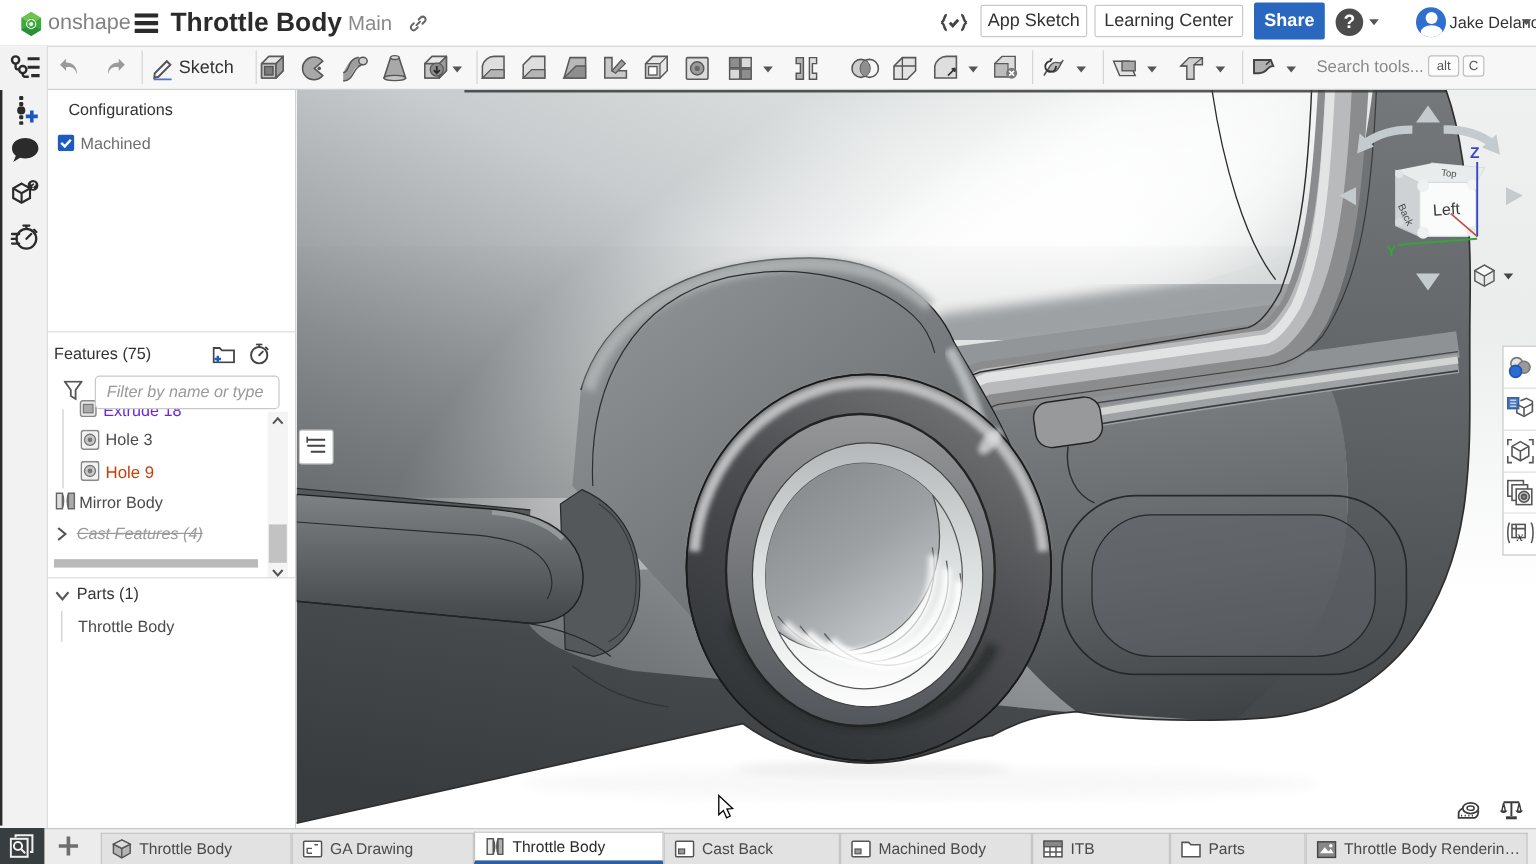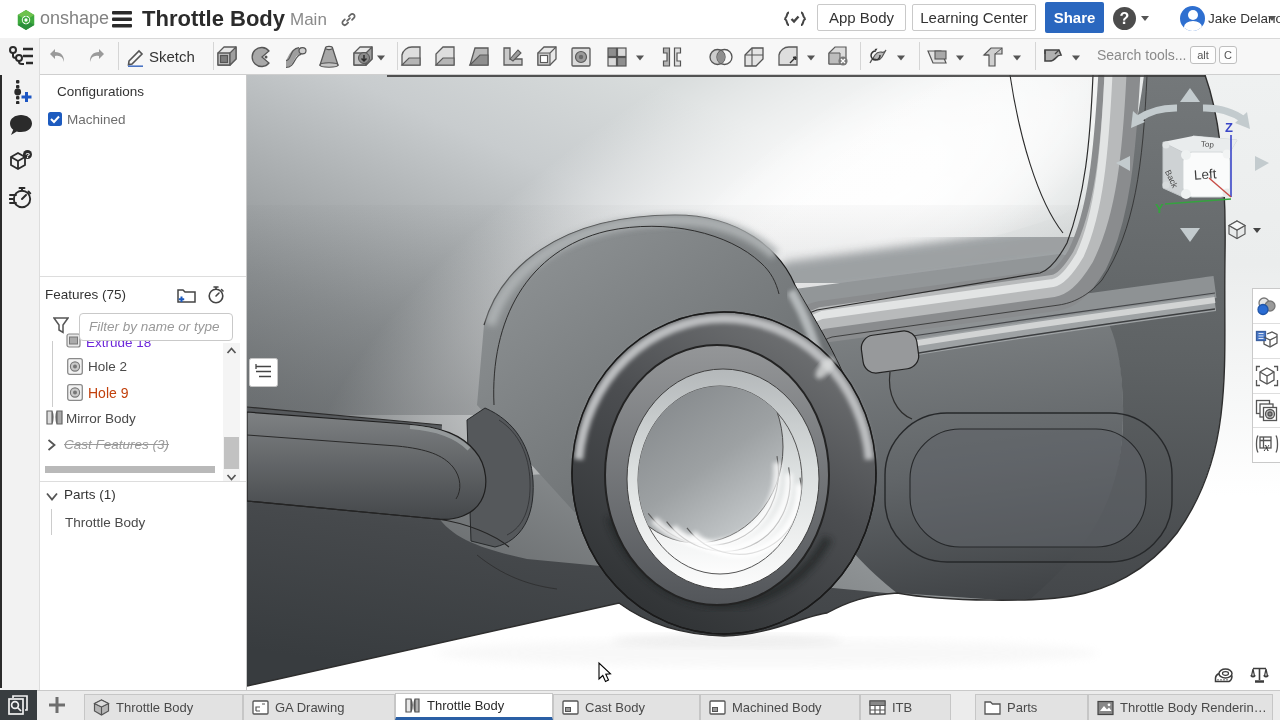--- a/index.html
+++ b/index.html
@@ -48,21 +48,21 @@
   <svg class="abs" style="left:340px;top:11px" width="17" height="17" viewBox="0 0 24 24" fill="none" stroke="#666" stroke-width="2.4" stroke-linecap="round">
     <path d="M10 14 L14 10"></path>
     <path d="M12.5 7.5 l2.5-2.5 a3.3 3.3 0 0 1 4.7 4.7 L17 12.4"></path>
     <path d="M11.5 16.5 L9 19 a3.3 3.3 0 0 1 -4.7-4.7 l2.5-2.5"></path>
   </svg>
   <svg class="abs" style="left:783px;top:8px" width="24" height="22" viewBox="0 0 24 22" fill="none" stroke="#444" stroke-width="2">
     <path d="M6 1 C3.5 1 4.5 5 2.5 6.5 L1.5 7.2 M1.5 7.2 L2.5 8 C4.5 9.5 3.5 13.5 6 13.5" transform="translate(0,3.5)"></path>
     <path d="M18 1 C20.5 1 19.5 5 21.5 6.5 L22.5 7.2 M22.5 7.2 L21.5 8 C19.5 9.5 20.5 13.5 18 13.5" transform="translate(0,3.5)"></path>
     <path d="M8.5 11 l2.5 2.5 L15.5 8.5" stroke-width="2.4"></path>
   </svg>
-  <div class="btn abs" style="left:817px;top:4px;width:89px;height:27px;line-height:26px;">App Body</div>
+  <div class="btn abs" style="left:817px;top:4px;width:89px;height:27px;line-height:26px;">App Sketch</div>
   <div class="btn abs" style="left:912px;top:4px;width:124px;height:27px;line-height:26px;">Learning Center</div>
   <div class="abs" style="left:1045px;top:2px;width:59px;height:31px;background:#2a67bf;border-radius:2px;color:#fff;font-size:15px;font-weight:bold;text-align:center;line-height:31px;">Share</div>
   <div class="abs" style="left:1113px;top:7px;width:23px;height:23px;border-radius:50%;background:#4c4c4c;color:#fff;font-size:16px;font-weight:bold;text-align:center;line-height:23px;">?</div>
   <span class="caret abs" style="left:1141px;top:16px;"></span>
   <div class="abs" style="left:1180px;top:6px;width:25px;height:25px;border-radius:50%;background:#2e6fd0;overflow:hidden;">
     <div class="abs" style="left:7.5px;top:4px;width:10px;height:10px;border-radius:50%;background:#fff;"></div>
     <div class="abs" style="left:3.5px;top:15px;width:18px;height:12px;border-radius:50% 50% 0 0;background:#fff;"></div>
   </div>
   <div class="abs" style="left:1208px;top:11px;font-size:13.5px;color:#333;white-space:nowrap;">Jake Delano</div>
   <span class="caret abs" style="left:1268px;top:16px;"></span>
@@ -293,36 +293,36 @@
   <div class="abs" style="left:39px;top:238px;width:154px;height:28px;background:#fff;border:1px solid #c9c9c9;border-radius:4px;">
     <div class="abs" style="left:9px;top:5px;font-size:13.5px;color:#999;font-style:italic;">Filter by name or type</div>
   </div>
 
   <div class="abs" style="left:12px;top:266px;width:1px;height:66px;background:#ccc;"></div>
   <svg class="abs" style="left:27px;top:283px" width="16" height="17" viewBox="0 0 16 17">
       <rect x="0.7" y="0.7" width="14.6" height="15.6" rx="2" fill="#f2f2f2" stroke="#8a8a8a" stroke-width="1.3"></rect>
       <circle cx="8" cy="8.5" r="4.6" fill="#c9c9c9" stroke="#777" stroke-width="1.1"></circle>
       <circle cx="8" cy="8.5" r="2" fill="#777"></circle>
     </svg>
-  <div class="abs" style="left:48px;top:284px;font-size:13.5px;color:#4a4a4a;">Hole 2</div>
+  <div class="abs" style="left:48px;top:284px;font-size:13.5px;color:#4a4a4a;">Hole 3</div>
   <svg class="abs" style="left:27px;top:309px" width="16" height="17" viewBox="0 0 16 17">
       <rect x="0.7" y="0.7" width="14.6" height="15.6" rx="2" fill="#f2f2f2" stroke="#8a8a8a" stroke-width="1.3"></rect>
       <circle cx="8" cy="8.5" r="4.6" fill="#c9c9c9" stroke="#777" stroke-width="1.1"></circle>
       <circle cx="8" cy="8.5" r="2" fill="#777"></circle>
     </svg>
   <div class="abs" style="left:48px;top:310px;font-size:14px;color:#c2410c;">Hole 9</div>
   <svg class="abs" style="left:6px;top:334px" width="17" height="17" viewBox="0 0 17 17">
       <path d="M1 2 L6 2 L6 15 L1 15 Z M6 2 Q8 8 6 15" fill="#ddd" stroke="#666" stroke-width="1.2"></path>
       <path d="M16 2 L11 2 L11 15 L16 15 Z M11 2 Q9 8 11 15" fill="#aaa" stroke="#666" stroke-width="1.2"></path>
     </svg>
   <div class="abs" style="left:26px;top:336px;font-size:13.5px;color:#4a4a4a;">Mirror Body</div>
   <svg class="abs" style="left:7px;top:364px" width="9" height="12" viewBox="0 0 9 12">
       <path d="M1.5 1 L7.5 6 L1.5 11" fill="none" stroke="#555" stroke-width="1.8"></path>
     </svg>
-  <div class="abs" style="left:24px;top:362px;font-size:13.5px;color:#9a9a9a;font-style:italic;text-decoration:line-through;">Cast Features (3)</div>
+  <div class="abs" style="left:24px;top:362px;font-size:13.5px;color:#9a9a9a;font-style:italic;text-decoration:line-through;">Cast Features (4)</div>
 
   <div class="abs" style="left:5px;top:391px;width:170px;height:7px;background:#b9b9b9;"></div>
 
   <div class="abs" style="left:183px;top:268px;width:17px;height:139px;background:#f4f4f4;"></div>
   <svg class="abs" style="left:186px;top:272px" width="11" height="8" viewBox="0 0 11 8">
       <path d="M1.5 6 L5.5 1.5 L9.5 6" fill="none" stroke="#555" stroke-width="1.7"></path>
     </svg>
   <div class="abs" style="left:184px;top:362px;width:15px;height:32px;background:#c2c2c2;"></div>
   <svg class="abs" style="left:186px;top:398px" width="11" height="8" viewBox="0 0 11 8">
       <path d="M1.5 2 L5.5 6.5 L9.5 2" fill="none" stroke="#555" stroke-width="1.7"></path>
@@ -650,30 +650,30 @@
         <path d="M2 2 L7 2 L7 15 L2 15 Z M7 2 Q9.5 8.5 7 15" fill="#e8e8e8" stroke="#555" stroke-width="1.2"></path>
         <path d="M15 2 L11 2 L11 15 L15 15 Z M11 2 Q9 8.5 11 15" fill="#b0b0b0" stroke="#555" stroke-width="1.2"></path>
       </svg>
     <span style="color:#2b2b2b;">Throttle Body</span>
   </div>
   <div class="tab" style="left:553px;width:147px;">
     <svg width="17" height="17" viewBox="0 0 17 17">
         <rect x="1" y="2" width="15" height="13" rx="1" fill="#fff" stroke="#555" stroke-width="1.3"></rect>
         <rect x="3.5" y="8.5" width="5" height="4" fill="#999" stroke="#555"></rect>
       </svg>
-    <span>Cast Body</span>
+    <span>Cast Back</span>
   </div>
   <div class="tab" style="left:700px;width:160px;">
     <svg width="17" height="17" viewBox="0 0 17 17">
         <rect x="1" y="2" width="15" height="13" rx="1" fill="#fff" stroke="#555" stroke-width="1.3"></rect>
         <rect x="3.5" y="8.5" width="5" height="4" fill="#999" stroke="#555"></rect>
       </svg>
     <span>Machined Body</span>
   </div>
-  <div class="tab" style="left:860px;width:91px;">
+  <div class="tab" style="left:860px;width:115px;">
     <svg width="17" height="17" viewBox="0 0 17 17">
         <rect x="1" y="2" width="15" height="13" fill="#fff" stroke="#555" stroke-width="1.3"></rect>
         <path d="M1 6.5 L16 6.5 M1 11 L16 11 M6 2 L6 15 M11 2 L11 15" stroke="#555" stroke-width="1.2"></path>
         <rect x="1" y="2" width="15" height="4.5" fill="#888" stroke="#555"></rect>
       </svg>
     <span>ITB</span>
   </div>
   <div class="tab" style="left:975px;width:113px;">
     <svg width="17" height="15" viewBox="0 0 17 15">
         <path d="M1 2 L6.5 2 L8.5 4 L16 4 L16 14 L1 14 Z" fill="#fff" stroke="#555" stroke-width="1.3"></path>

